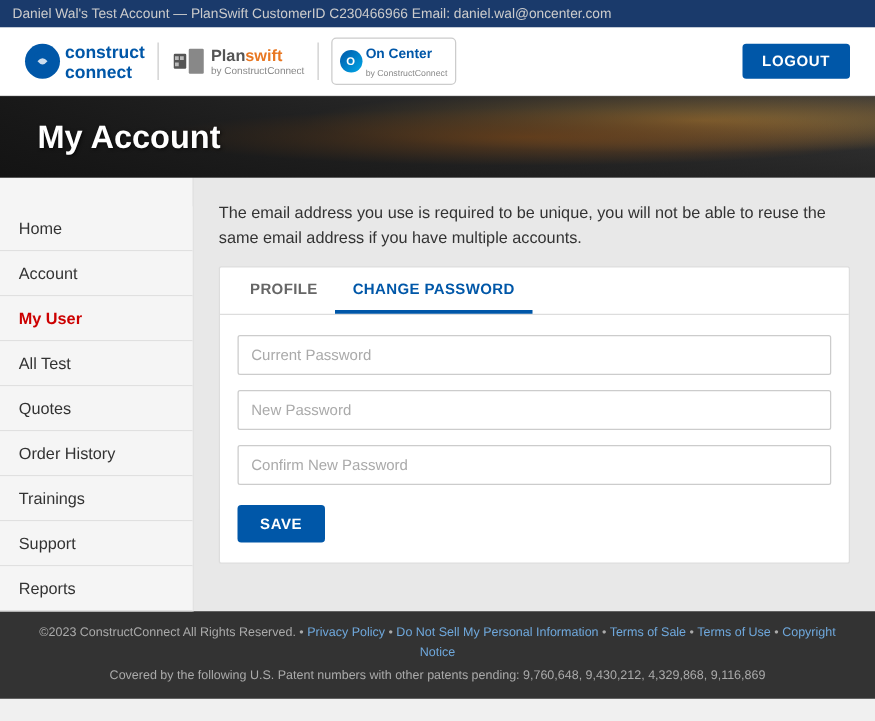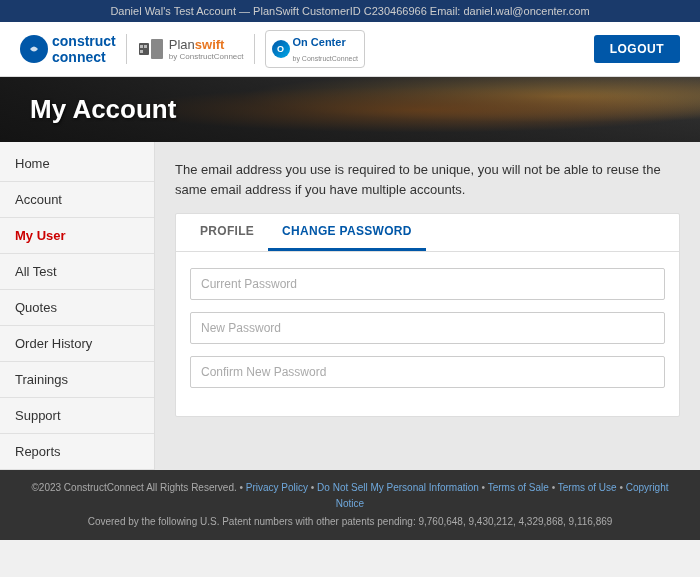--- a/index.html
+++ b/index.html
@@ -3,22 +3,22 @@
   <meta charset="utf-8">
   <style>
     * { box-sizing: border-box; margin: 0; padding: 0; }
     body { font-family: Arial, sans-serif; font-size: 13px; background: #f0f0f0; width: 700px; min-height: 577px; }
 
     
     .top-banner {
       background: #1a3a6b;
       color: #ccc;
       font-size: 11px;
-      text-align: center;
-      padding: 5px 20px;
+      text-align: left;
+      padding: 5px 10px;
     }
 
     
     .header {
       background: #fff;
       display: flex;
       align-items: center;
       justify-content: space-between;
       padding: 8px 20px;
       border-bottom: 1px solid #ddd;
@@ -127,21 +127,21 @@
       display: flex;
       background: #e8e8e8;
       min-height: 320px;
     }
 
     
     .sidebar {
       width: 155px;
       background: #f5f5f5;
       border-right: 1px solid #ddd;
-      padding-top: 4px;
+      padding-top: 23px;
       flex-shrink: 0;
     }
     .sidebar-item {
       display: block;
       padding: 10px 15px;
       color: #333;
       text-decoration: none;
       font-size: 13px;
       border-bottom: 1px solid #e0e0e0;
       cursor: pointer;
@@ -257,21 +257,21 @@
       <div class="logo-ps-icon">
         <svg viewBox="0 0 28 28" width="28" height="28">
           <rect x="2" y="8" width="10" height="12" fill="#555" rx="1"></rect>
           <rect x="14" y="4" width="12" height="20" fill="#888" rx="1"></rect>
           <rect x="3" y="10" width="3" height="3" fill="#fff" opacity="0.6"></rect>
           <rect x="3" y="15" width="3" height="3" fill="#fff" opacity="0.6"></rect>
           <rect x="7" y="10" width="3" height="3" fill="#fff" opacity="0.6"></rect>
         </svg>
       </div>
       <div>
-        <span style="font-size:13px; font-weight:normal; color:#555;">Plan</span><span style="font-size:13px; font-weight:bold; color:#e87722;">swift</span>
+        <span style="font-size:13px; font-weight:bold; color:#555;">Plan</span><span style="font-size:13px; font-weight:bold; color:#e87722;">swift</span>
         <span class="logo-ps-sub">by ConstructConnect</span>
       </div>
     </div>
 
     <div class="logo-divider"></div>
 
     <div class="logo-oncenter">
       <div class="logo-oc-circle">O</div>
       <div>
         <span style="font-size:11px; color:#0057a8; font-weight:bold;">On Center</span><br>
@@ -316,20 +316,21 @@
       <div class="tab-body">
         <div class="form-field">
           <input type="password" placeholder="Current Password" style="">
         </div>
         <div class="form-field">
           <input type="password" placeholder="New Password" style="">
         </div>
         <div class="form-field">
           <input type="password" placeholder="Confirm New Password" style="">
         </div>
+        <button class="save-btn">SAVE</button>
       </div>
     </div>
   </div>
 </div>
 
 <div class="footer">
   <div class="footer-links">
     <span>©2023 ConstructConnect All Rights Reserved. •</span>
     <a href="#">Privacy Policy</a> •
     <a href="#">Do Not Sell My Personal Information</a> •

